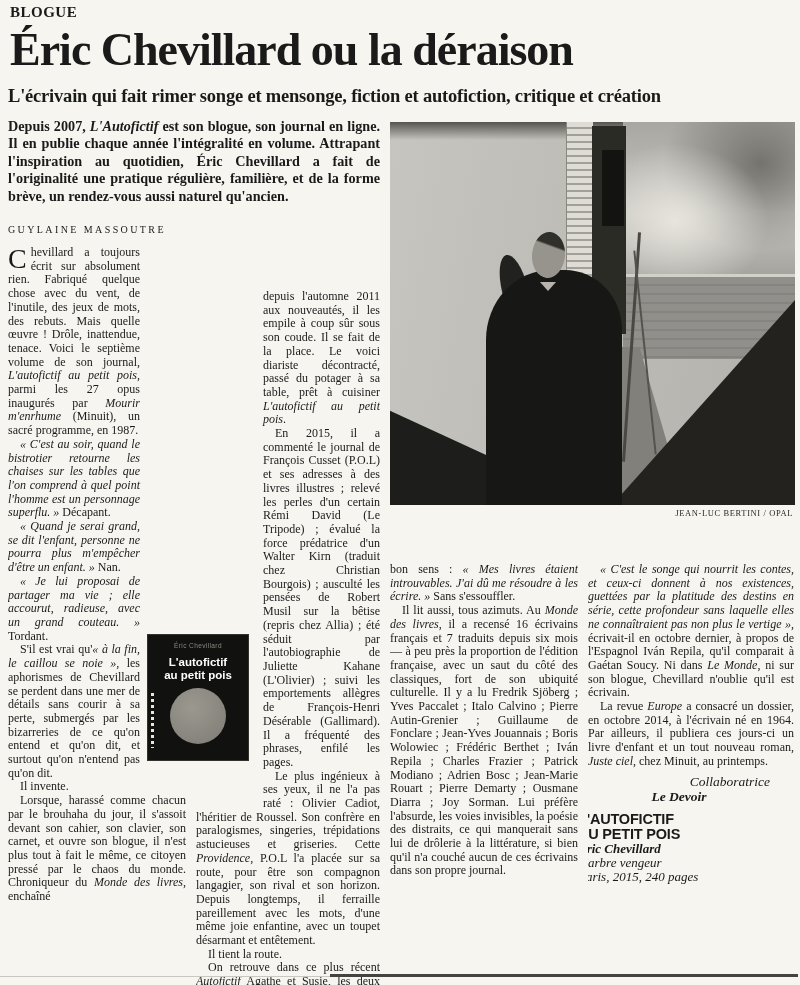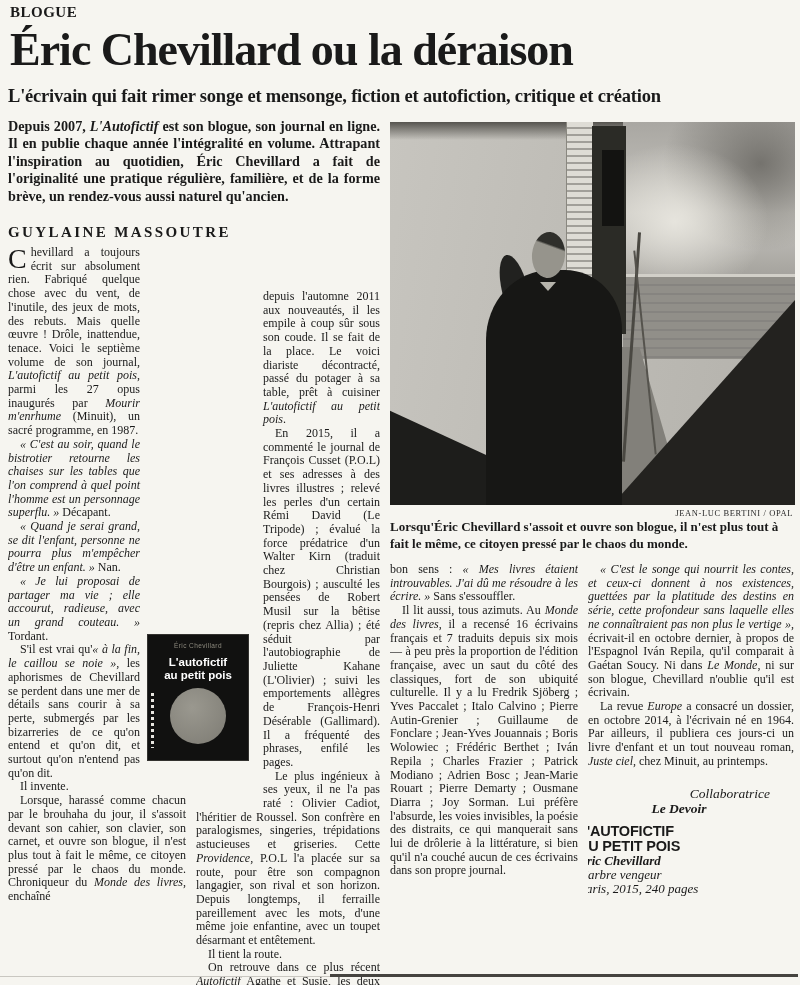--- a/index.html
+++ b/index.html
@@ -7,21 +7,21 @@
         font-family:"Liberation Serif","DejaVu Serif",serif;color:#1a1a1a;}
   .it{font-style:italic;}
 
   .kicker{position:absolute;left:10px;top:4px;font-size:15px;font-weight:bold;letter-spacing:.5px;}
   .headline{position:absolute;left:6px;top:20px;margin:4px;font-size:46px;font-weight:bold;
             letter-spacing:-1px;line-height:1.15;white-space:nowrap;}
   .subhead{position:absolute;left:8px;top:86px;margin:0;font-size:18.5px;font-weight:bold;
            letter-spacing:-.2px;white-space:nowrap;}
   .lead{position:absolute;left:8px;top:118px;width:372px;margin:0;font-size:14.2px;font-weight:bold;
         line-height:17.4px;text-align:justify;}
-  .byline{position:absolute;left:8px;top:224px;font-size:15px;font-weight:bold;letter-spacing:2.4px;}
+  .byline{position:absolute;left:8px;top:224px;font-size:10px;font-weight:normal;letter-spacing:2.4px;}
 
   
   .photo{position:absolute;left:390px;top:122px;width:405px;height:383px;overflow:hidden;
          background:linear-gradient(100deg,#c7c5bf 0%,#bcbab4 55%,#b3b1ab 100%);}
   .photo div{position:absolute;}
   .ph-topband{left:0;top:0;width:405px;height:18px;background:linear-gradient(180deg,#56544f,rgba(86,84,79,0));}
   .ph-sky{left:233px;top:0;width:172px;height:165px;
           background:radial-gradient(ellipse at 30% 60%,#e6e4dd 0%,rgba(230,228,221,0) 55%),
                      radial-gradient(ellipse at 80% 25%,#75736e 0%,rgba(117,115,110,0) 50%),
                      linear-gradient(180deg,#a9a7a2 0%,#c7c5bf 55%,#9f9d98 100%);}
@@ -70,21 +70,21 @@
   .cover{position:absolute;left:148px;top:635px;width:100px;height:125px;background:#111110;
          box-shadow:0 0 0 1px #33322f;text-align:center;font-family:"Liberation Sans",sans-serif;}
   .cover-author{margin-top:7px;font-size:6.5px;color:#8d8a7e;letter-spacing:.4px;}
   .cover-title{margin-top:7px;font-size:11.5px;font-weight:bold;color:#fff;line-height:12.5px;}
   .cover-pea{width:56px;height:56px;border-radius:50%;margin:7px auto 0;
              background:radial-gradient(circle at 40% 35%,#9a988f,#7d7b73);}
   .cover-spine{position:absolute;left:3px;top:58px;width:3px;height:55px;
                background:repeating-linear-gradient(180deg,#e9e7e1 0 3px,rgba(0,0,0,0) 3px 6px);}
 
   
-  .signoff{margin-top:17px;text-align:right;padding-right:24px;font-size:13.5px;font-style:italic;
+  .signoff{margin-top:5px;text-align:right;padding-right:24px;font-size:13.5px;font-style:italic;
            line-height:15.5px;}
   .signoff-org{font-weight:bold;text-align:center;}
   .bookinfo{margin-top:7px;margin-left:-10px;text-align:left;text-indent:0;}
   .bi-title{font-family:"Liberation Sans",sans-serif;font-weight:bold;font-size:14.5px;
             line-height:15px;letter-spacing:-.2px;}
   .bi-it{font-style:italic;font-size:13px;line-height:14px;}
   .bi-it.b{font-weight:bold;}
 
   .rule-faint{position:absolute;left:0;top:976px;width:330px;height:1px;background:#c9c7c1;}
   .rule{position:absolute;left:330px;top:974px;width:468px;height:3px;background:#45433f;}
@@ -112,21 +112,20 @@
     <div class="ph-flag"></div>
     <div class="ph-sign"></div>
     <div class="ph-vine"></div>
     <div class="ph-vine2"></div>
     <div class="ph-plank"></div>
     <div class="ph-coat"></div>
     <div class="ph-head"></div>
     <div class="ph-collar"></div>
   </div>
   <div class="credit">JEAN-LUC BERTINI / OPAL</div>
-  <div class="caption">Lorsqu'Éric Chevillard s'assoit et ouvre son blogue, il n'est plus tout à fait le même, ce citoyen pressé par le chaos du monde.</div>
 
   <div class="col col1">
     <div class="spacer-r"></div>
     <p class="noind"><span class="dropcap">C</span><span><span>hevillard a toujours écrit sur absolument rien. Fabriqué quelque chose avec du vent, de l'inutile, des jeux de mots, des rebuts. Mais quelle œuvre&nbsp;! Drôle, inattendue, tenace. Voici le septième volume de son journal, </span><span class="it">L'autofictif au petit pois</span><span>, parmi les 27 opus inaugurés par </span><span class="it">Mourir m'enrhume</span><span> (Minuit), un sacré programme, en 1987.</span></span></p>
     <p><span class="it">«&nbsp;C'est au soir, quand le bistrotier retourne les chaises sur les tables que l'on comprend à quel point l'homme est un personnage superflu.&nbsp;»</span><span> Décapant.</span></p>
     <p><span class="it">«&nbsp;Quand je serai grand, se dit l'enfant, personne ne pourra plus m'empêcher d'être un enfant.&nbsp;»</span><span> Nan.</span></p>
     <p><span class="it">«&nbsp;Je lui proposai de partager ma vie&nbsp;; elle accourut, radieuse, avec un grand couteau.&nbsp;»</span><span> Tordant.</span></p>
     <p><span>S'il est vrai qu'</span><span class="it">«&nbsp;à la fin, le caillou se noie&nbsp;»</span><span>, les aphorismes de Chevillard se perdent dans une mer de détails sans courir à sa perte, submergés par les bizarreries de ce qu'on entend et qu'on dit, et surtout qu'on n'entend pas qu'on dit.</span></p>
     <p><span>Il invente.</span></p>
     <p><span>Lorsque, harassé comme chacun par le brouhaha du jour, il s'assoit devant son cahier, son clavier, son carnet, et ouvre son blogue, il n'est plus tout à fait le même, ce citoyen pressé par le chaos du monde. Chroniqueur du </span><span class="it">Monde des livres</span><span>, enchaîné</span></p>

